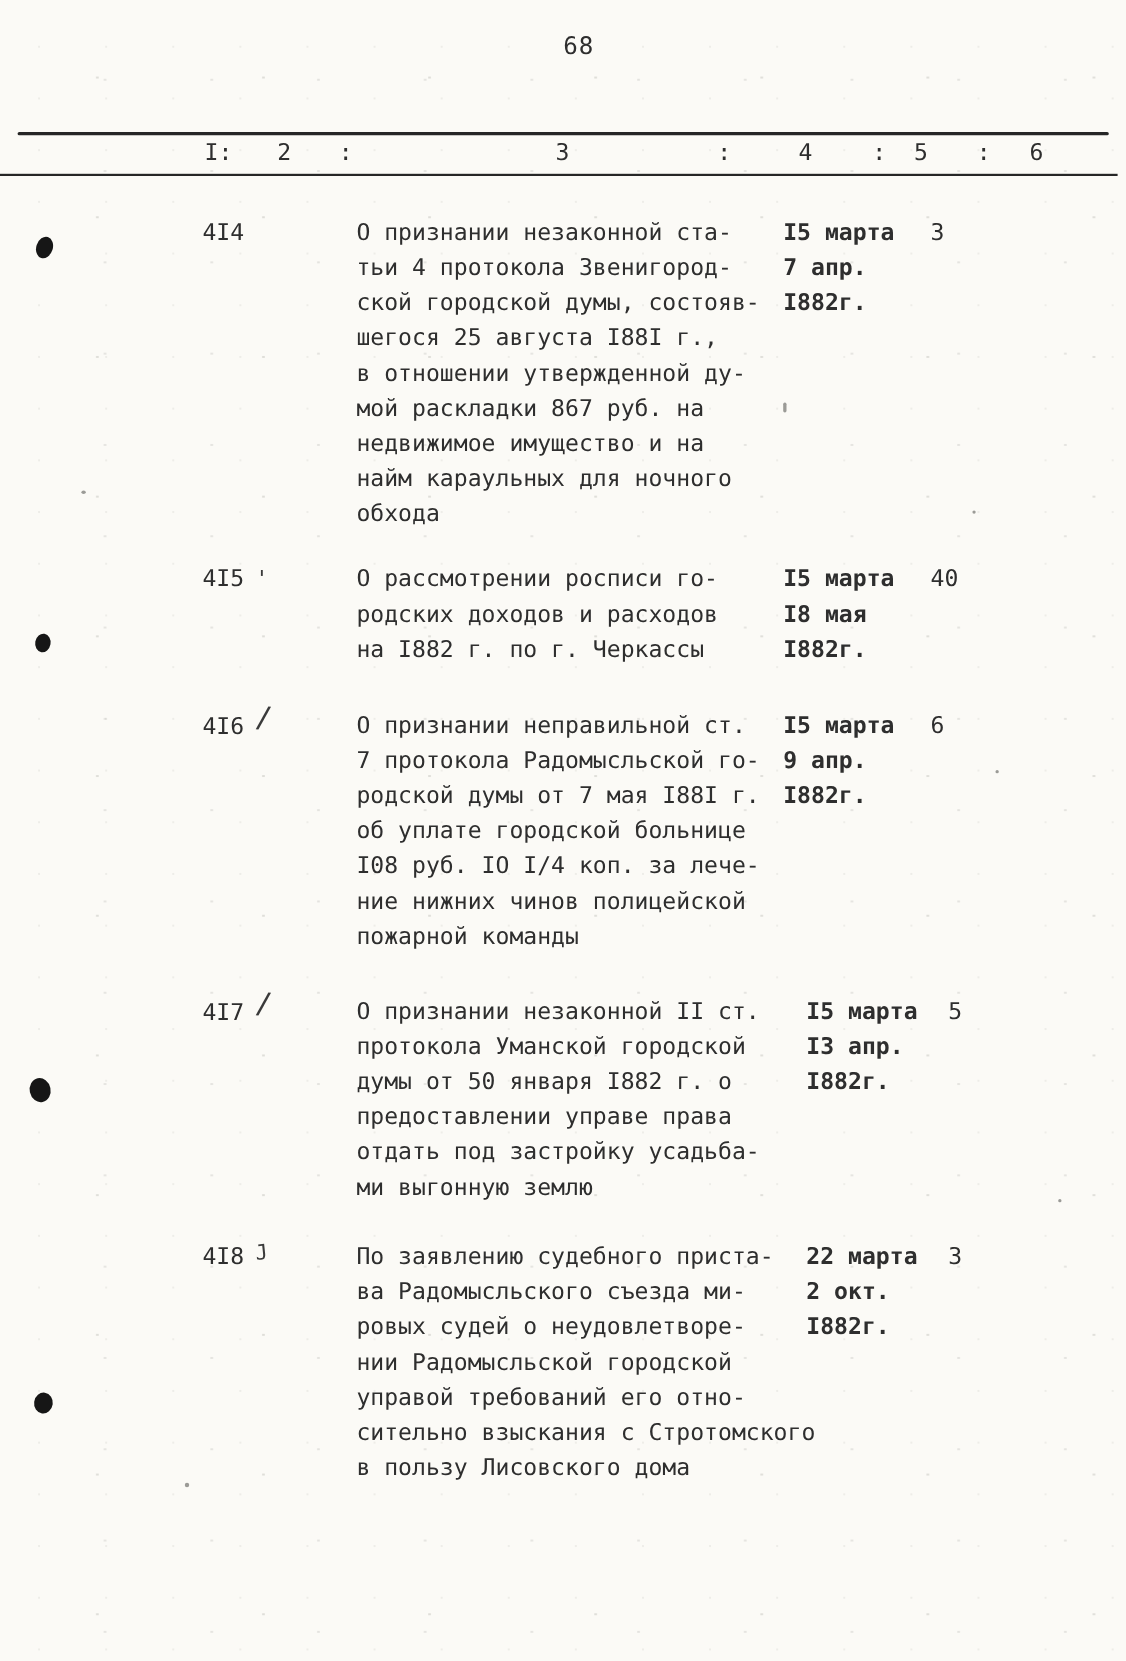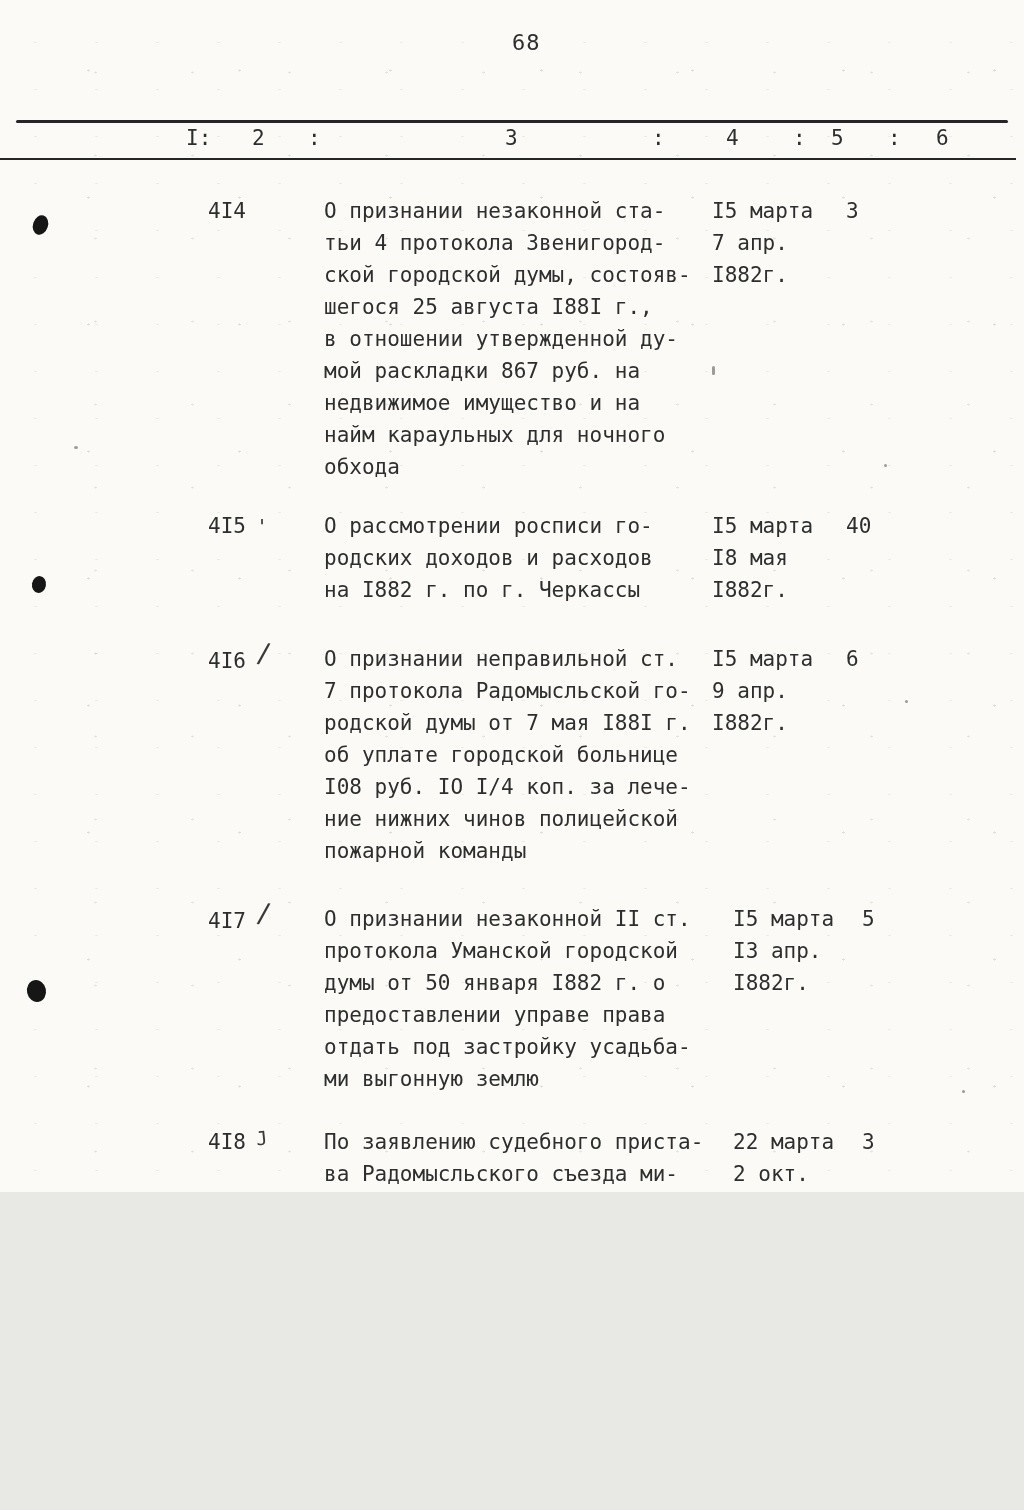--- a/index.html
+++ b/index.html
@@ -1,20 +1,20 @@
 <!DOCTYPE html>
 <html><head>
 <meta charset="utf-8">
 <style>
   * { margin:0; padding:0; box-sizing:border-box; }
   html,body { width:1024px; height:1510px; }
   body { background:#e8e8e4; }
   .page {
     position:relative;
-    width:1024px; height:1192px;
+    width:1024px; height:1510px;
     background-color:#fbfaf6;
     background-image:
       radial-gradient(rgba(110,110,100,0.20) 1px, transparent 1.4px),
       radial-gradient(rgba(90,90,85,0.14) 1px, transparent 1.3px),
       radial-gradient(rgba(120,120,110,0.10) 1px, transparent 1.2px);
     background-size: 151px 127px, 97px 83px, 61px 47px;
     background-position: 13px 7px, 47px 31px, 5px 19px;
     font-family:"DejaVu Sans Mono","Liberation Mono",monospace;
     color:#2e2e2e;
     overflow:hidden;
@@ -22,26 +22,26 @@
   .page-number {
     position:absolute; left:512px; top:30px;
     font-size:22px; letter-spacing:1px;
   }
   .rule { position:absolute; background:#262626; }
   .rule-top { left:16px; top:120px; width:992px; height:3px; border-radius:2px; }
   .rule-bottom { left:0px; top:158px; width:1016px; height:2px; }
   .header-row { position:absolute; top:126px; left:0; width:1024px; height:30px; font-size:21px; }
   .hc { position:absolute; top:0; }
   .entry { position:absolute; left:0; width:1024px; font-size:21px; line-height:32px; }
-  .num { position:absolute; left:208px; top:0; white-space:pre;text-align:center; }
+  .num { position:absolute; left:184px; top:0; white-space:pre;text-align:center; }
   .mark { display:inline-block; margin-left:10px; font-size:20px; color:#3a3a3a; }
   .mark-slash { font-size:26px; transform:translateY(-6px) rotate(4deg); }
   .mark-check { font-size:19px; transform:translateY(-4px) rotate(-6deg); }
   .desc { position:absolute; left:324px; top:0; white-space:pre; }
-  .dates { position:absolute; left:712px; top:0; white-space:pre; }
+  .dates { position:absolute; left:712px; top:0; white-space:pre;font-weight:bold; }
   .count { position:absolute; left:846px; top:0; }
   .cols-right .dates { left:733px; }
   .cols-right .count { left:862px; }
   .hole { position:absolute; background:#161616; border-radius:50%; }
   .hole-1 { left:33px; top:215px; width:15px; height:20px; transform:rotate(18deg); }
   .hole-2 { left:32px; top:576px; width:14px; height:17px; transform:rotate(10deg); }
   .hole-3 { left:27px; top:980px; width:19px; height:22px; transform:rotate(-12deg); }
   .hole-4 { left:31px; top:1266px; width:17px; height:19px; transform:rotate(8deg); }
   .speck { position:absolute; background:rgba(60,60,55,0.5); border-radius:50%; }
 </style>

